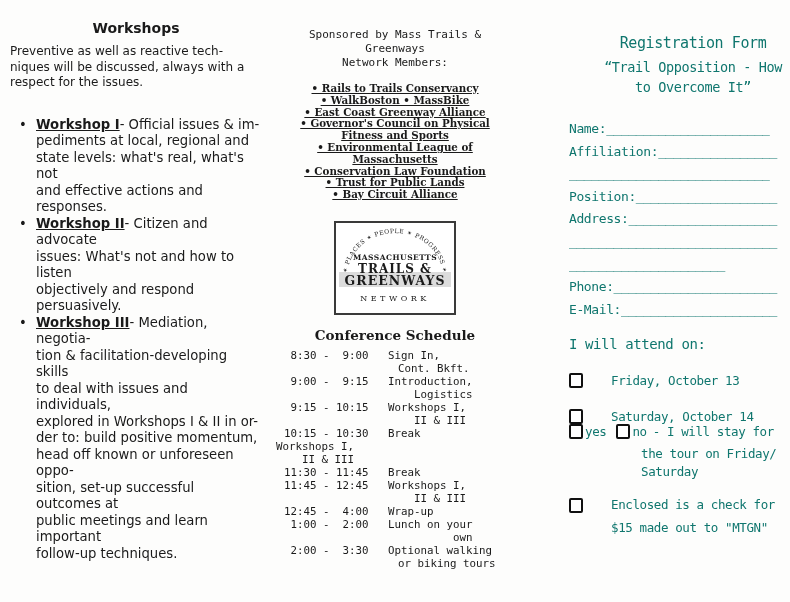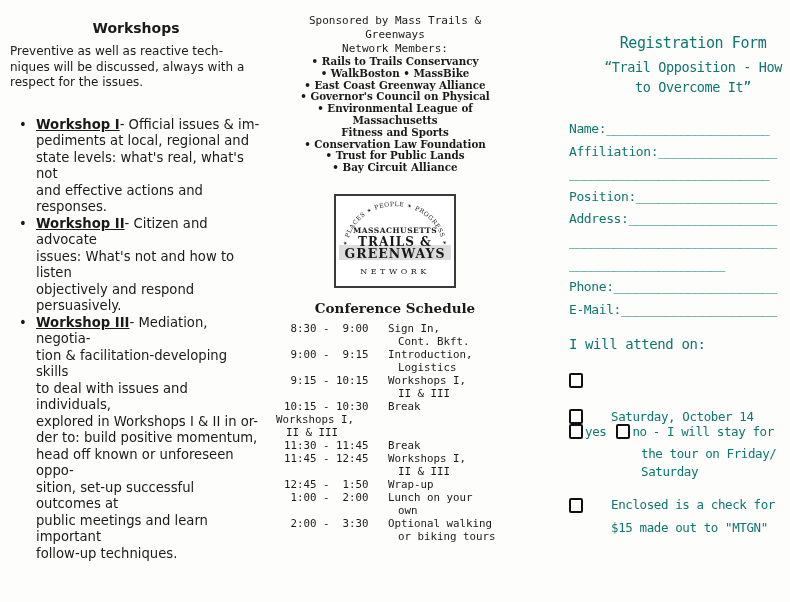--- a/index.html
+++ b/index.html
@@ -15,30 +15,30 @@
   .col-left{position:absolute;left:10px;top:20px;width:252px;}
   .lc-title{text-align:center;font-weight:bold;font-size:14px;}
   .lc-intro{margin-top:8px;font-size:12px;line-height:15.5px;white-space:pre-line;}
   .lc-list{margin:26px 0 0 0;padding:0;list-style:none;}
   .lc-item{display:flex;font-size:13.2px;line-height:16.5px;}
   .lc-bullet{width:26px;text-align:center;flex:0 0 26px;}
   .lc-text{white-space:pre-line;}
   .term{font-weight:bold;text-decoration:underline;}
 
   
-  .col-mid{position:absolute;left:276px;top:14px;width:238px;text-align:center;}
+  .col-mid{position:absolute;left:276px;top:28px;width:238px;text-align:center;}
   .mid-header{font-family:"DejaVu Sans Mono", monospace;font-size:11px;line-height:14px;white-space:pre-line;}
-  .sponsors{font-family:"DejaVu Serif", serif;font-weight:bold;font-size:10.3px;line-height:11.8px;}
+  .sponsors{margin-top:13px;font-family:"DejaVu Serif", serif;font-weight:bold;font-size:10.3px;line-height:11.8px;text-decoration:underline;}
   .logo-wrap{margin:20px auto 0;width:118px;height:90px;border:2px solid #3a3a3a;background:#fff;}
   .logo-wrap svg{display:block;}
   .sched-title{margin-top:12px;font-family:"DejaVu Serif", serif;font-weight:bold;font-size:13.5px;}
   .sched{margin-top:6px;font-family:"DejaVu Sans Mono", monospace;font-size:10.8px;line-height:13px;text-align:left;}
   .sched-row{display:flex;}
   .sched-time{white-space:pre;flex:0 0 104px;padding-left:8px;}
-  .sched-act .act2{padding-left:10px;}
+  .sched-act .act2{padding-left:10px;text-align:right;}
 
   
   .col-right{
     position:absolute;left:569px;top:34px;width:248px;
     font-family:"DejaVu Sans Mono", monospace;font-weight:normal;color:#0f766e;
     letter-spacing:-0.4px;
   }
   .reg-title{text-align:center;font-size:15px;}
   .reg-subtitle{text-align:center;font-size:13.5px;line-height:20px;margin-top:5px;white-space:pre-line;}
   .fields{margin-top:24px;font-size:13px;}
@@ -97,22 +97,22 @@
   </div>
 
   <div class="col-mid">
     <div class="mid-header">Sponsored by Mass Trails &amp; Greenways
 Network Members:</div>
     <div class="sponsors">
       <div>• Rails to Trails Conservancy</div>
       <div>• WalkBoston • MassBike</div>
       <div>• East Coast Greenway Alliance</div>
       <div>• Governor's Council on Physical</div>
+      <div>Fitness and Sports</div>
       <div>• Environmental League of Massachusetts</div>
-      <div>Fitness and Sports</div>
       <div>• Conservation Law Foundation</div>
       <div>• Trust for Public Lands</div>
       <div>• Bay Circuit Alliance</div>
     </div>
 
     <div class="logo-wrap">
       <svg width="118" height="90" viewBox="0 0 118 90" xmlns="http://www.w3.org/2000/svg">
         <defs>
           <path id="arcpath" d="M 11 54 A 48 44 0 0 1 107 54" fill="none"></path>
         </defs>
@@ -169,21 +169,21 @@
           </div>
       </div>
       <div class="sched-row">
         <div class="sched-time">11:45 - 12:45</div>
         <div class="sched-act">
             <div>Workshops I,</div>
             <div class="act2 hide-when-empty">II &amp; III</div>
           </div>
       </div>
       <div class="sched-row">
-        <div class="sched-time">12:45 -  1:50</div>
+        <div class="sched-time">12:45 -  4:00</div>
         <div class="sched-act">
             <div>Wrap-up</div>
           </div>
       </div>
       <div class="sched-row">
         <div class="sched-time"> 1:00 -  2:00</div>
         <div class="sched-act">
             <div>Lunch on your</div>
             <div class="act2 hide-when-empty">own</div>
           </div>
@@ -212,20 +212,21 @@
       <div class="field-row"><span></span><span>____________________________</span></div>
       <div class="field-row"><span></span><span>_____________________</span></div>
       <div class="field-row"><span>Phone:</span><span>______________________</span></div>
       <div class="field-row"><span>E-Mail:</span><span>_____________________</span></div>
     </div>
 
     <div class="attend-heading">I will attend on:</div>
 
     <div class="attend-row">
       <span class="cb"></span>
+      <span>Friday, October 13</span>
     </div>
     <div class="attend-row">
       <span class="cb"></span>
       <span>Saturday, October 14</span>
     </div>
 
     <div class="stay-row">
       <span class="cb"></span>
       <span>yes</span>
       <span class="gap"></span>

